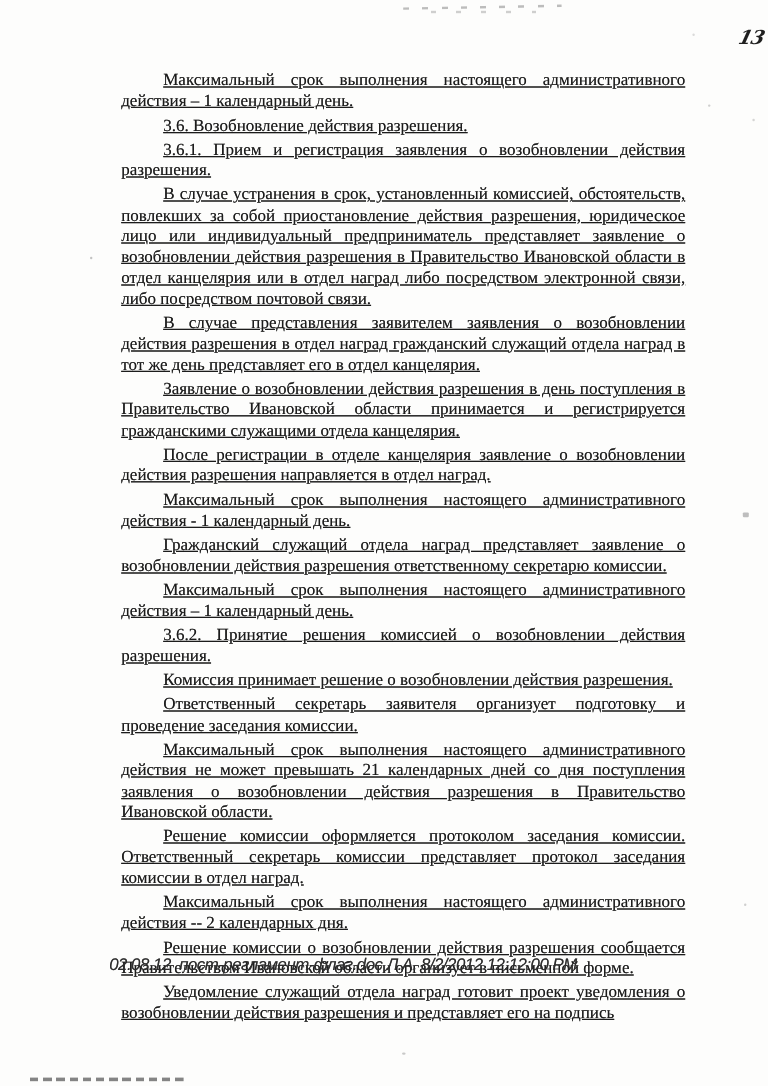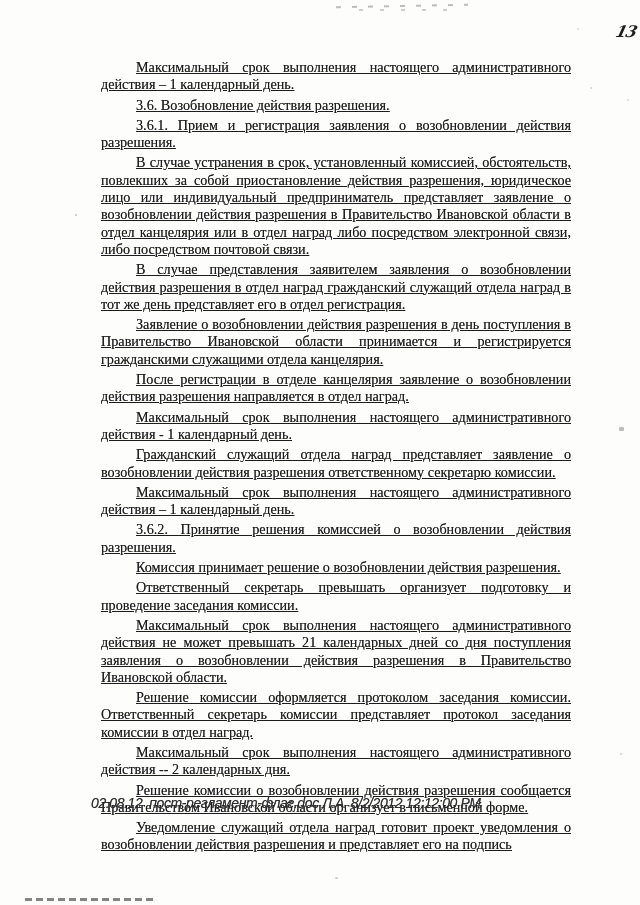--- a/index.html
+++ b/index.html
@@ -92,29 +92,29 @@
 
 <div class="page">
 
   <div class="page-number">13</div>
 
   <main class="doc-body">
     <p>Максимальный срок выполнения настоящего административного действия – 1 календарный день.</p>
     <p>3.6. Возобновление действия разрешения.</p>
     <p>3.6.1. Прием и регистрация заявления о возобновлении действия разрешения.</p>
     <p>В случае устранения в срок, установленный комиссией, обстоятельств, повлекших за собой приостановление действия разрешения, юридическое лицо или индивидуальный предприниматель представляет заявление о возобновлении действия разрешения в Правительство Ивановской области в отдел канцелярия или в отдел наград либо посредством электронной связи, либо посредством почтовой связи.</p>
-    <p>В случае представления заявителем заявления о возобновлении действия разрешения в отдел наград гражданский служащий отдела наград в тот же день представляет его в отдел регистрация.</p>
+    <p>В случае представления заявителем заявления о возобновлении действия разрешения в отдел наград гражданский служащий отдела наград в тот же день представляет его в отдел канцелярия.</p>
     <p>Заявление о возобновлении действия разрешения в день поступления в Правительство Ивановской области принимается и регистрируется гражданскими служащими отдела канцелярия.</p>
     <p>После регистрации в отделе канцелярия заявление о возобновлении действия разрешения направляется в отдел наград.</p>
     <p>Максимальный срок выполнения настоящего административного действия - 1 календарный день.</p>
     <p>Гражданский служащий отдела наград представляет заявление о возобновлении действия разрешения ответственному секретарю комиссии.</p>
     <p>Максимальный срок выполнения настоящего административного действия – 1 календарный день.</p>
     <p>3.6.2. Принятие решения комиссией о возобновлении действия разрешения.</p>
     <p>Комиссия принимает решение о возобновлении действия разрешения.</p>
-    <p>Ответственный секретарь превышать организует подготовку и проведение заседания комиссии.</p>
+    <p>Ответственный секретарь заявителя организует подготовку и проведение заседания комиссии.</p>
     <p>Максимальный срок выполнения настоящего административного действия не может превышать 21 календарных дней со дня поступления заявления о возобновлении действия разрешения в Правительство Ивановской области.</p>
     <p>Решение комиссии оформляется протоколом заседания комиссии. Ответственный секретарь комиссии представляет протокол заседания комиссии в отдел наград.</p>
     <p>Максимальный срок выполнения настоящего административного действия -- 2 календарных дня.</p>
     <p>Решение комиссии о возобновлении действия разрешения сообщается Правительством Ивановской области организует в письменной форме.</p>
     <p>Уведомление служащий отдела наград готовит проект уведомления о возобновлении действия разрешения и представляет его на подпись</p>
   </main>
 
   <div class="footer-line">02.08.12  пост-регламент-флаг.doc Л.А. 8/2/2012 12:12:00 PM</div>
 
   <div class="artifact smudge-top-1"></div>

